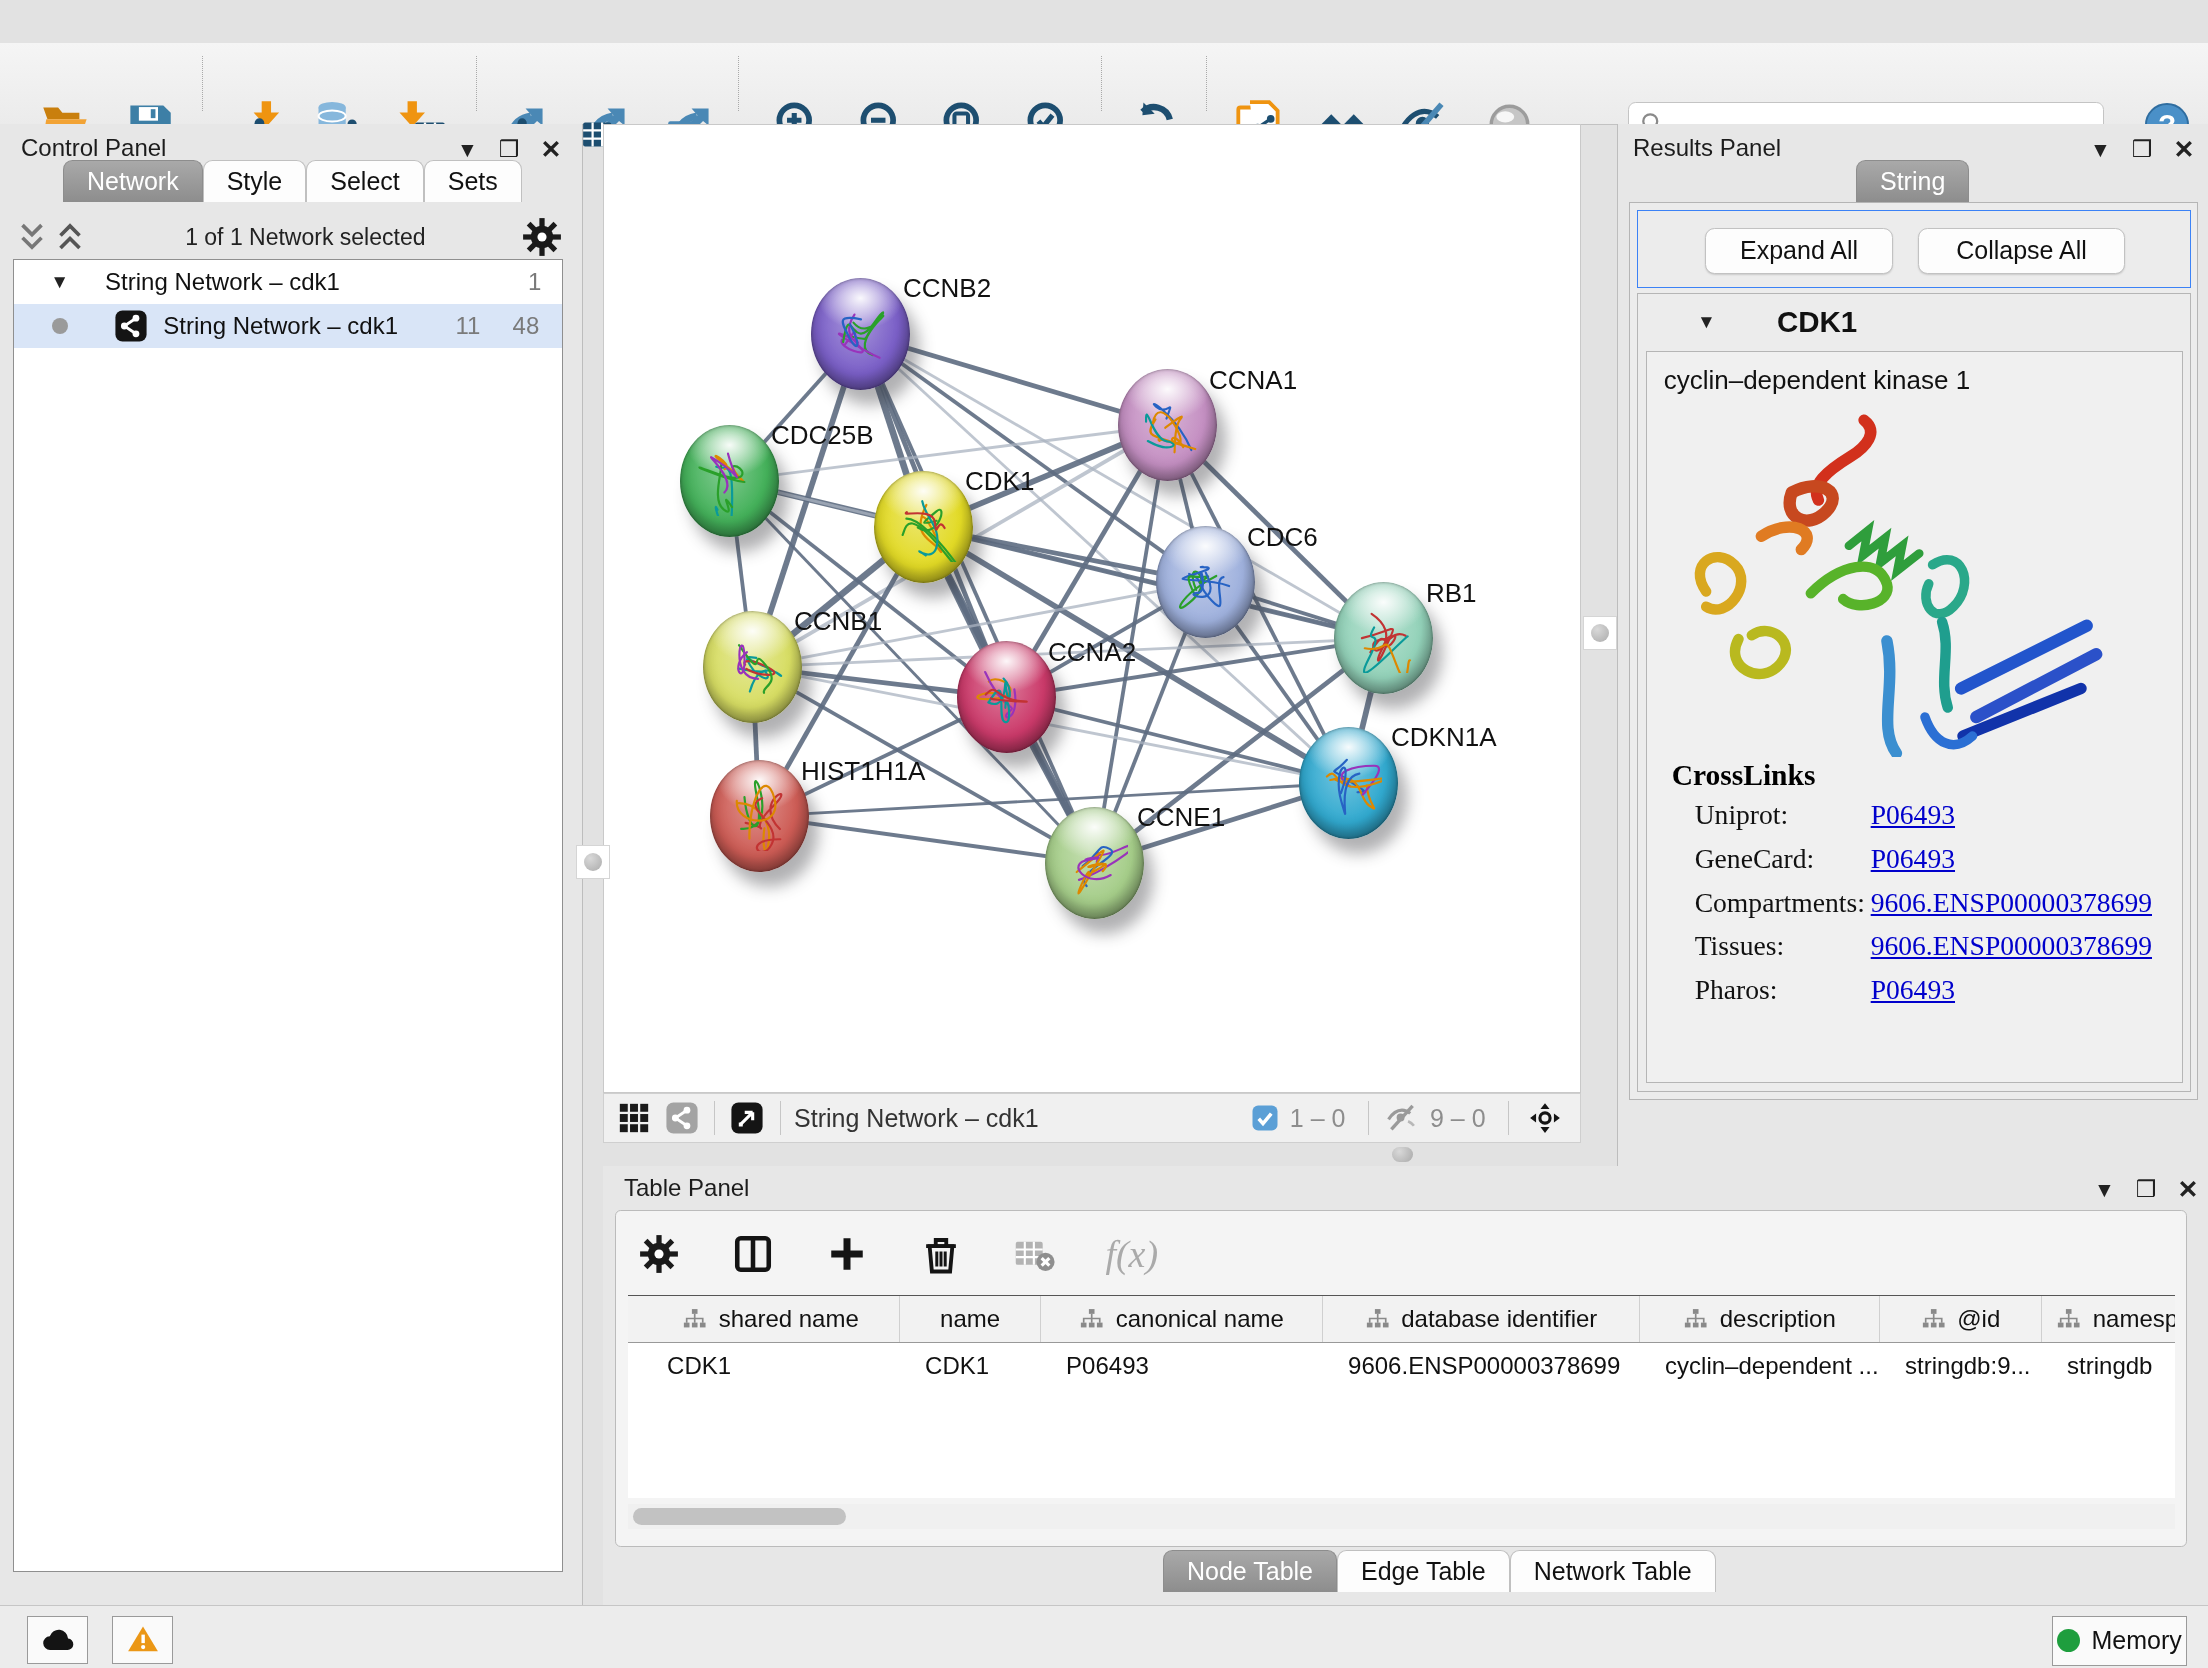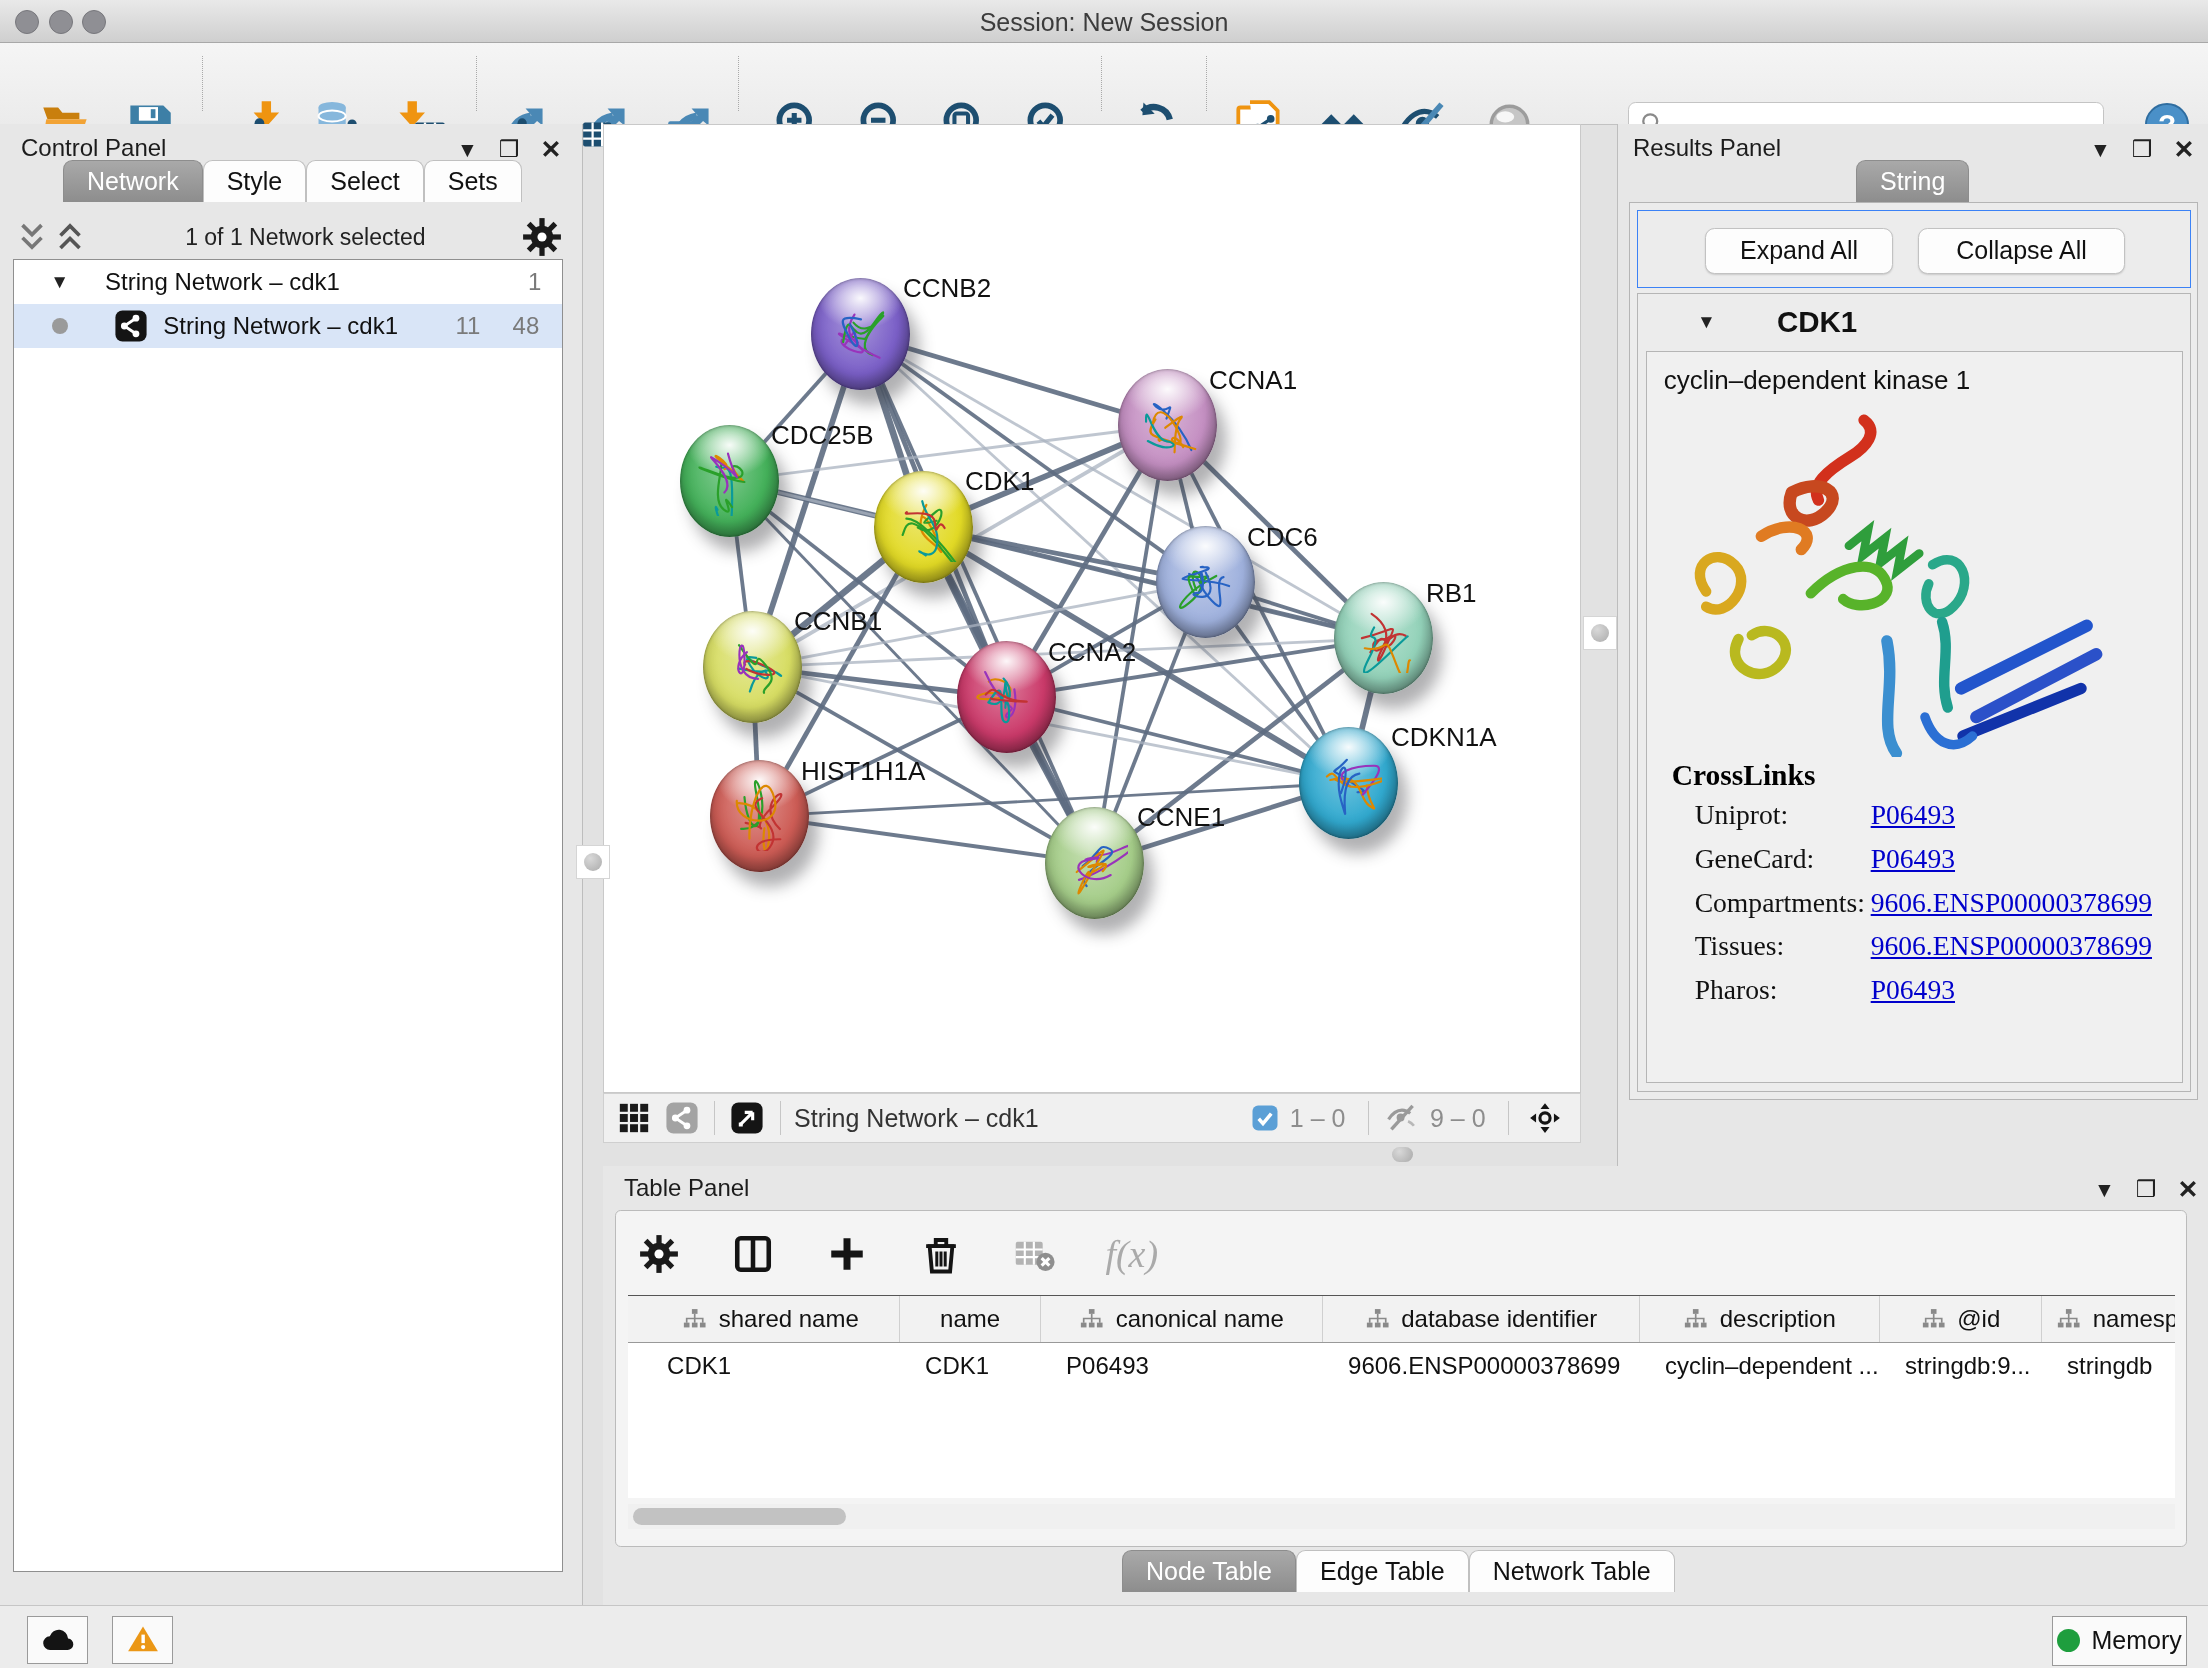--- a/index.html
+++ b/index.html
@@ -124,28 +124,20 @@
   .memory-btn{position:absolute;left:2052px;top:9.5px;width:133px;height:48px;background:#fafafa;
     border:1px solid #9a9a9a;display:flex;align-items:center;justify-content:center;gap:11.4px;
     font-size:25px;color:#111;cursor:pointer;}
   .memory-dot{width:23px;height:23px;border-radius:50%;}
 </style>
 </head>
 <body>
 
 <div class="window">
 
-  <div class="titlebar">
-    <div class="traffic">
-      <span class="light"></span>
-      <span class="light"></span>
-      <span class="light"></span>
-    </div>
-    <div class="win-title">Session: New Session</div>
-  </div>
 
   <div class="toolbar">
     <div id="toolbar-buttons">
         <div class="tb-btn" style="left: 65px; top: 83px;">
           <span><svg viewBox="0 0 24 24">
               <path d="M2 4h7l2 2.5h8v3H4z" fill="#c97f0d"></path>
               <path d="M3.4 9.5h19L18.6 21H1.6z" fill="#f2a335"></path>
             </svg></span>
         </div>
         <div class="tb-btn" style="left: 150px; top: 83px;">
@@ -831,21 +823,21 @@
             <div class="tp-cell" style="width: 240px;">cyclin–dependent ...</div>
             <div class="tp-cell" style="width: 162px;">stringdb:9...</div>
             <div class="tp-cell" style="width: 190px;">stringdb</div>
           </div>
       </div>
       <div class="tp-scroll">
         <div class="tp-thumb"></div>
       </div>
     </div>
     <div class="tp-tabs" id="tp-tabs">
-        <div class="tab active" style="border-radius: 9.5px 9.5px 0px 0px;">Node Table</div>
+        <div class="tab active" style="border-radius: 9.5px 9.5px 0px 0px; margin-left: 41px;">Node Table</div>
         <div class="tab" style="border-radius: 9.5px 9.5px 0px 0px;">Edge Table</div>
         <div class="tab" style="border-radius: 9.5px 9.5px 0px 0px;">Network Table</div>
       </div>
   </div>
 
   <div class="statusbar">
     <div class="sb-btn" style="left:27px;width:61px;" id="sb-cloud-slot">
         <svg viewBox="0 0 24 24">
           <path d="M6.5 19a4.8 4.8 0 01-.3-9.6 6.6 6.6 0 0112.9 1.6A4 4 0 0118.5 19z" fill="#141414"></path>
         </svg>

